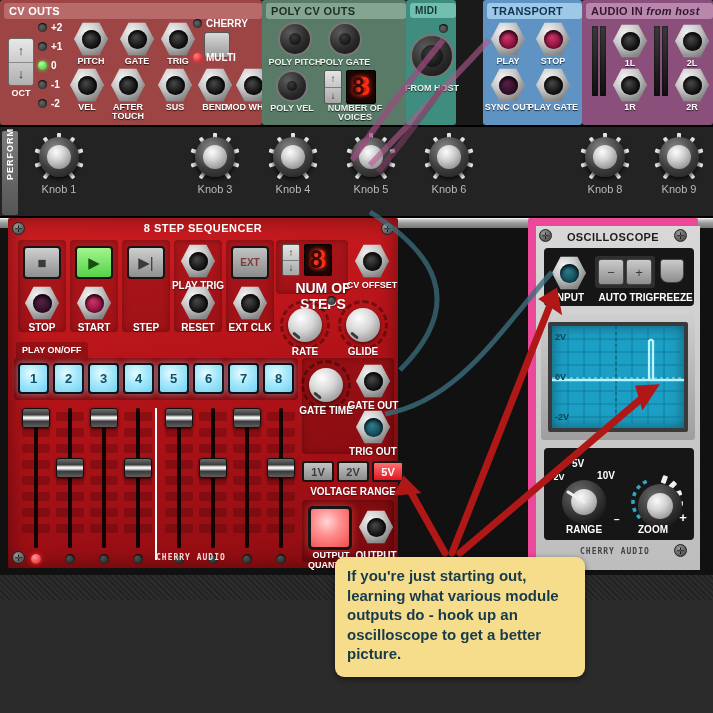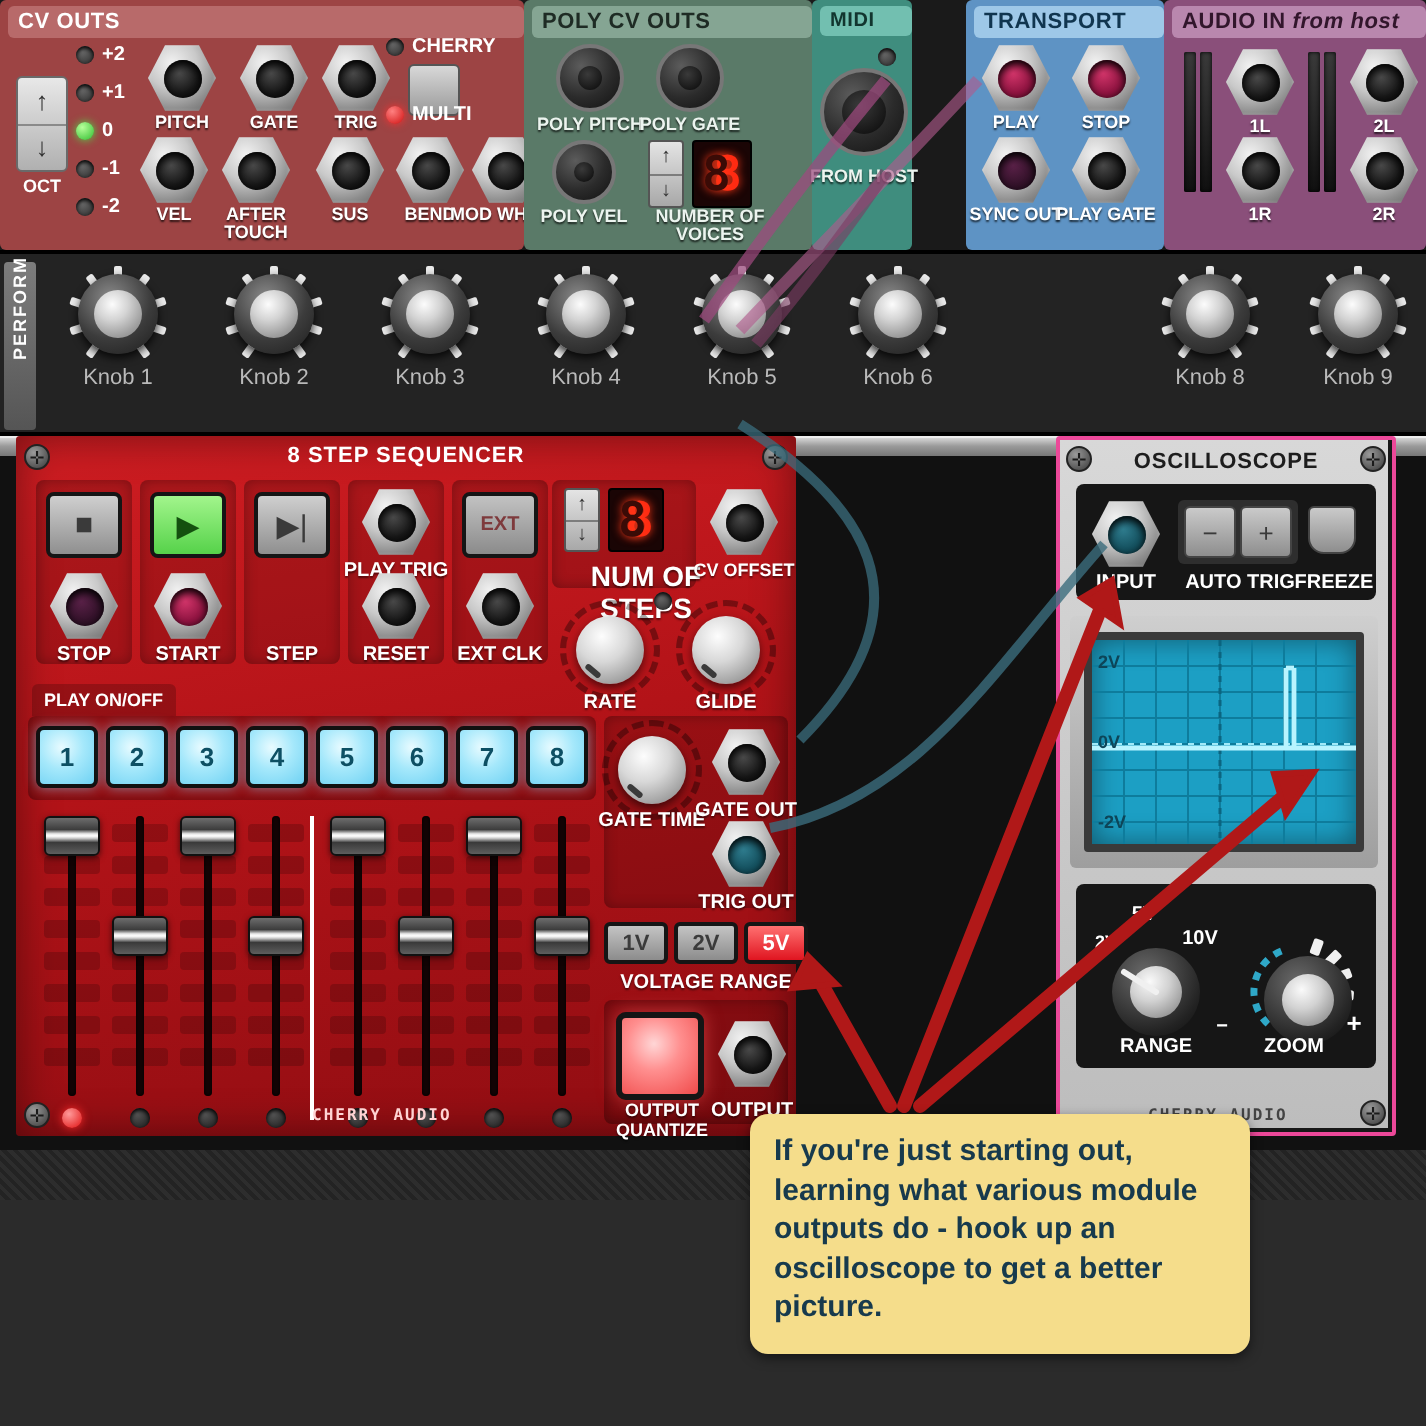--- a/index.html
+++ b/index.html
@@ -202,21 +202,21 @@
   .quant-btn { position:absolute; width:44px; height:44px; border-radius:5px;
     border:3px solid #151515;
     background:radial-gradient(circle at 42% 34%, #ffd6d6 0%, #ff8f8f 40%, #f04b4b 100%);
     box-shadow:0 0 9px rgba(255,90,90,.55); }
 
   .cherry { position:absolute; font-size:8px; font-weight:bold; color:#ffd3d3;
     letter-spacing:1px; font-family:"DejaVu Sans Mono", monospace; }
 
   
   .scope { left:528px; top:218px; width:170px; height:350px;
-    background:#171717; border:2px solid #ec4899; }
+    background:#171717; border:8px solid #ec4899; }
   .scope-face { position:absolute; left:0; top:0; width:164px; height:344px;
     background:linear-gradient(#d8d8d8,#bdbdbd); }
   .scope-title { position:absolute; top:5px; width:100%; text-align:center;
     font-size:11px; font-weight:bold; color:#1d1d1d; letter-spacing:.4px; }
   .scope-blk { position:absolute; background:#161616; border-radius:4px; }
   .ttbtn { width:26px; height:26px; border-radius:3px;
     background:linear-gradient(#cacaca,#8e8e8e); border:1px solid #444;
     display:flex; align-items:center; justify-content:center;
     font-size:13px; color:#3a3a3a; }
   .slbl { position:absolute; font-size:10px; font-weight:bold; color:#fff; text-align:center; }
@@ -234,21 +234,21 @@
   .rangeknob .cap { position:absolute; inset:9px; border-radius:50%;
     background:radial-gradient(circle at 38% 30%, #fafafa 0%, #d2d2d2 40%, #9e9e9e 75%, #777 100%); }
 
   
   .overlay { position:absolute; inset:0; pointer-events:none; }
 
   
   .tooltip { position:absolute; left:335px; top:557px; width:250px; height:120px;
     background:#f5dd8b; border-radius:9px;
     box-shadow:0 2px 6px rgba(0,0,0,.5);
-    padding:9px 12px; color:#173a4d; font-size:15px; font-weight:bold; line-height:19.5px;margin-left:40px; }
+    padding:9px 12px; color:#173a4d; font-size:15px; font-weight:bold; line-height:19.5px; }
 
   .bottom-grill { position:absolute; left:0; top:575px; width:713px; height:25px;
     background:repeating-linear-gradient(45deg,#2d2d2d 0 2px,#232323 2px 4px); }
   .bottom-black { position:absolute; left:0; top:600px; width:713px; height:113px; background:#2b2b2b; }
 </style>
 </head>
 <body>
 
 <div id="root">
 
@@ -478,37 +478,20 @@
         <rect x="24" y="1" width="4" height="7" rx="1" transform="rotate(108 26 26)"></rect>
         <rect x="24" y="1" width="4" height="7" rx="1" transform="rotate(144 26 26)"></rect>
         <rect x="24" y="1" width="4" height="7" rx="1" transform="rotate(-36 26 26)"></rect>
         <rect x="24" y="1" width="4" height="7" rx="1" transform="rotate(-72 26 26)"></rect>
         <rect x="24" y="1" width="4" height="7" rx="1" transform="rotate(-108 26 26)"></rect>
         <rect x="24" y="1" width="4" height="7" rx="1" transform="rotate(-144 26 26)"></rect>
           </g>
       </svg>
       <div class="dial"></div>
       <div class="plbl">Knob 1</div>
-    </div>
-    <div class="pknob" style="left:106px">
-      <svg class="tick-ring" viewBox="0 0 52 52">
-        <g fill="#e9e9e9">
-            <rect x="24" y="1" width="4" height="7" rx="1"></rect>
-        <rect x="24" y="1" width="4" height="7" rx="1" transform="rotate(36 26 26)"></rect>
-        <rect x="24" y="1" width="4" height="7" rx="1" transform="rotate(72 26 26)"></rect>
-        <rect x="24" y="1" width="4" height="7" rx="1" transform="rotate(108 26 26)"></rect>
-        <rect x="24" y="1" width="4" height="7" rx="1" transform="rotate(144 26 26)"></rect>
-        <rect x="24" y="1" width="4" height="7" rx="1" transform="rotate(-36 26 26)"></rect>
-        <rect x="24" y="1" width="4" height="7" rx="1" transform="rotate(-72 26 26)"></rect>
-        <rect x="24" y="1" width="4" height="7" rx="1" transform="rotate(-108 26 26)"></rect>
-        <rect x="24" y="1" width="4" height="7" rx="1" transform="rotate(-144 26 26)"></rect>
-          </g>
-      </svg>
-      <div class="dial"></div>
-      <div class="plbl">Knob 2</div>
     </div>
     <div class="pknob" style="left:184px">
       <svg class="tick-ring" viewBox="0 0 52 52">
         <g fill="#e9e9e9">
             <rect x="24" y="1" width="4" height="7" rx="1"></rect>
         <rect x="24" y="1" width="4" height="7" rx="1" transform="rotate(36 26 26)"></rect>
         <rect x="24" y="1" width="4" height="7" rx="1" transform="rotate(72 26 26)"></rect>
         <rect x="24" y="1" width="4" height="7" rx="1" transform="rotate(108 26 26)"></rect>
         <rect x="24" y="1" width="4" height="7" rx="1" transform="rotate(144 26 26)"></rect>
         <rect x="24" y="1" width="4" height="7" rx="1" transform="rotate(-36 26 26)"></rect>

